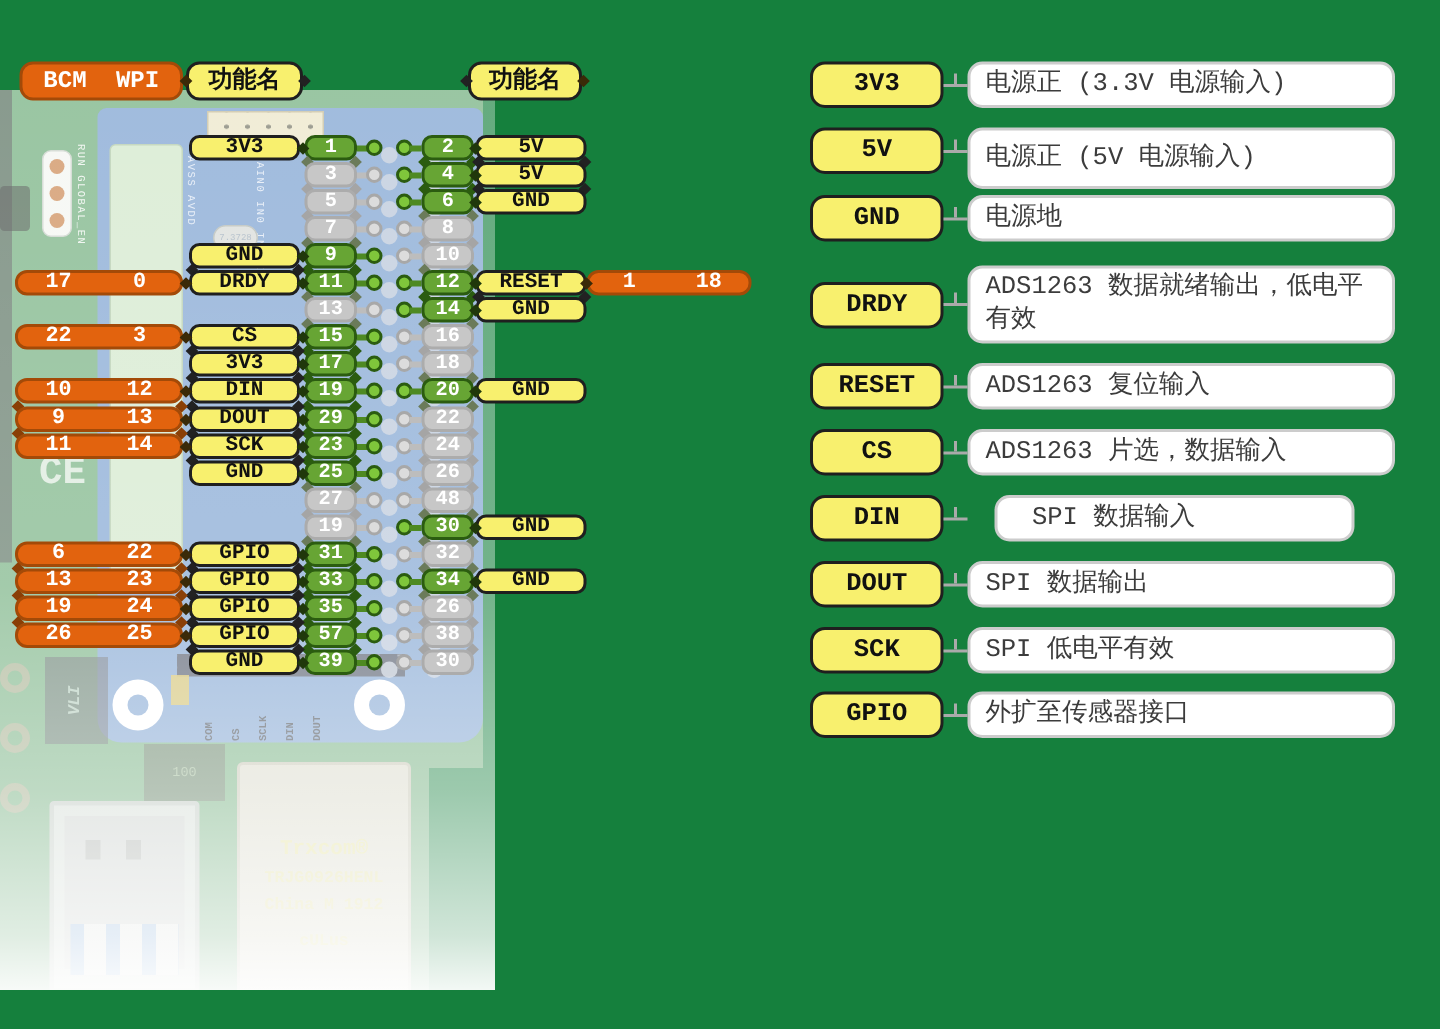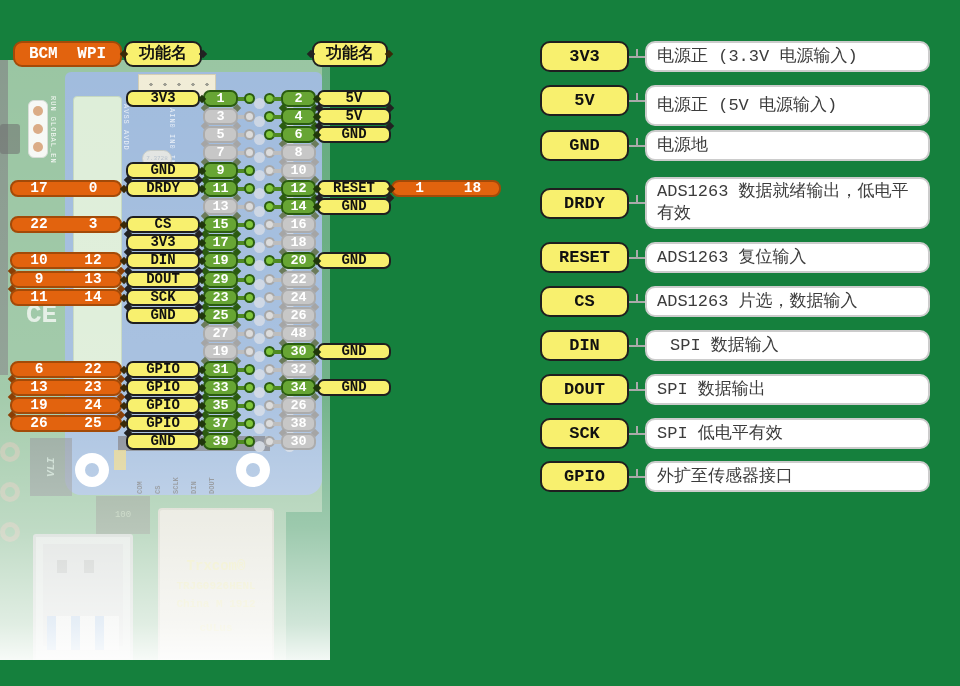--- a/index.html
+++ b/index.html
@@ -437,21 +437,21 @@
       <div class="diamond" style="left: 311.5px; top: 411.5px; background: rgb(165, 165, 165); position: absolute; box-sizing: border-box;"></div>
       <div class="diamond" style="left: 124.5px; top: 411.5px; background: rgb(34, 34, 34); position: absolute; box-sizing: border-box;"></div>
       <div class="diamond" style="left: 195.5px; top: 411.5px; background: rgb(34, 34, 34); position: absolute; box-sizing: border-box;"></div>
       <div class="diamond" style="left: 8.5px; top: 411.5px; background: rgb(138, 63, 6); position: absolute; box-sizing: border-box;"></div>
       <div class="diamond" style="left: 117.5px; top: 411.5px; background: rgb(138, 63, 6); position: absolute; box-sizing: border-box;"></div>
       <div class="badge" style="left: 10px; top: 415px; width: 112px; position: absolute; box-sizing: border-box;">
         <span>26</span>
         <span>25</span>
       </div>
       <div class="func" style="left: 126px; top: 415px; width: 74px; position: absolute; box-sizing: border-box;">GPIO</div>
-      <div class="pin on" style="left: 203px; top: 415px; width: 35px; position: absolute; box-sizing: border-box;">37</div>
+      <div class="pin on" style="left: 203px; top: 415px; width: 35px; position: absolute; box-sizing: border-box;">57</div>
       <div class="stem on" style="left: 238px; top: 421.5px; width: 8px; position: absolute; box-sizing: border-box;"></div>
       <div class="dotc on" style="left: 244px; top: 418px; position: absolute; box-sizing: border-box;"></div>
       <div class="dotc off" style="left: 264px; top: 418px; position: absolute; box-sizing: border-box;"></div>
       <div class="stem off" style="left: 273px; top: 421.5px; width: 8px; position: absolute; box-sizing: border-box;"></div>
       <div class="pin off" style="left: 281px; top: 415px; width: 35px; position: absolute; box-sizing: border-box;">38</div>
       <div class="diamond" style="left: 121px; top: 420.5px; background: rgb(58, 42, 8); position: absolute; box-sizing: border-box;"></div>
       <div class="diamond" style="left: 198.5px; top: 420.5px; background: rgb(32, 56, 11); position: absolute; box-sizing: border-box;"></div>
       <div class="diamond" style="left: 201.5px; top: 429.5px; background: rgb(43, 92, 16); position: absolute; box-sizing: border-box;"></div>
       <div class="diamond" style="left: 233.5px; top: 429.5px; background: rgb(43, 92, 16); position: absolute; box-sizing: border-box;"></div>
       <div class="diamond" style="left: 279.5px; top: 429.5px; background: rgb(165, 165, 165); position: absolute; box-sizing: border-box;"></div>
@@ -492,21 +492,21 @@
       <div class="lline" style="left: 629px; top: 256.5px; width: 16px; position: absolute; box-sizing: border-box;"></div>
       <div class="ltick" style="left: 636px; top: 249.5px; position: absolute; box-sizing: border-box;"></div>
       <div class="ldesc" style="left: 645px; top: 242px; width: 285px; height: 31px; position: absolute; box-sizing: border-box;">ADS1263 复位输入</div>
       <div class="lbadge" style="left: 540px; top: 286px; width: 89px; height: 31px; position: absolute; box-sizing: border-box;">CS</div>
       <div class="lline" style="left: 629px; top: 300.5px; width: 16px; position: absolute; box-sizing: border-box;"></div>
       <div class="ltick" style="left: 636px; top: 293.5px; position: absolute; box-sizing: border-box;"></div>
       <div class="ldesc" style="left: 645px; top: 286px; width: 285px; height: 31px; position: absolute; box-sizing: border-box;">ADS1263 片选，数据输入</div>
       <div class="lbadge" style="left: 540px; top: 330px; width: 89px; height: 31px; position: absolute; box-sizing: border-box;">DIN</div>
       <div class="lline" style="left: 629px; top: 344.5px; width: 16px; position: absolute; box-sizing: border-box;"></div>
       <div class="ltick" style="left: 636px; top: 337.5px; position: absolute; box-sizing: border-box;"></div>
-      <div class="ldesc" style="left: 645px; top: 330px; width: 285px; height: 31px; position: absolute; box-sizing: border-box; padding-left: 23px;">SPI 数据输入</div>
+      <div class="ldesc" style="left: 663px; top: 330px; width: 240px; height: 31px; position: absolute; box-sizing: border-box; padding-left: 23px;">SPI 数据输入</div>
       <div class="lbadge" style="left: 540px; top: 374px; width: 89px; height: 31px; position: absolute; box-sizing: border-box;">DOUT</div>
       <div class="lline" style="left: 629px; top: 388.5px; width: 16px; position: absolute; box-sizing: border-box;"></div>
       <div class="ltick" style="left: 636px; top: 381.5px; position: absolute; box-sizing: border-box;"></div>
       <div class="ldesc" style="left: 645px; top: 374px; width: 285px; height: 31px; position: absolute; box-sizing: border-box;">SPI 数据输出</div>
       <div class="lbadge" style="left: 540px; top: 418px; width: 89px; height: 31px; position: absolute; box-sizing: border-box;">SCK</div>
       <div class="lline" style="left: 629px; top: 432.5px; width: 16px; position: absolute; box-sizing: border-box;"></div>
       <div class="ltick" style="left: 636px; top: 425.5px; position: absolute; box-sizing: border-box;"></div>
       <div class="ldesc" style="left: 645px; top: 418px; width: 285px; height: 31px; position: absolute; box-sizing: border-box;">SPI 低电平有效</div>
       <div class="lbadge" style="left: 540px; top: 461px; width: 89px; height: 31px; position: absolute; box-sizing: border-box;">GPIO</div>
       <div class="lline" style="left: 629px; top: 475.5px; width: 16px; position: absolute; box-sizing: border-box;"></div>

